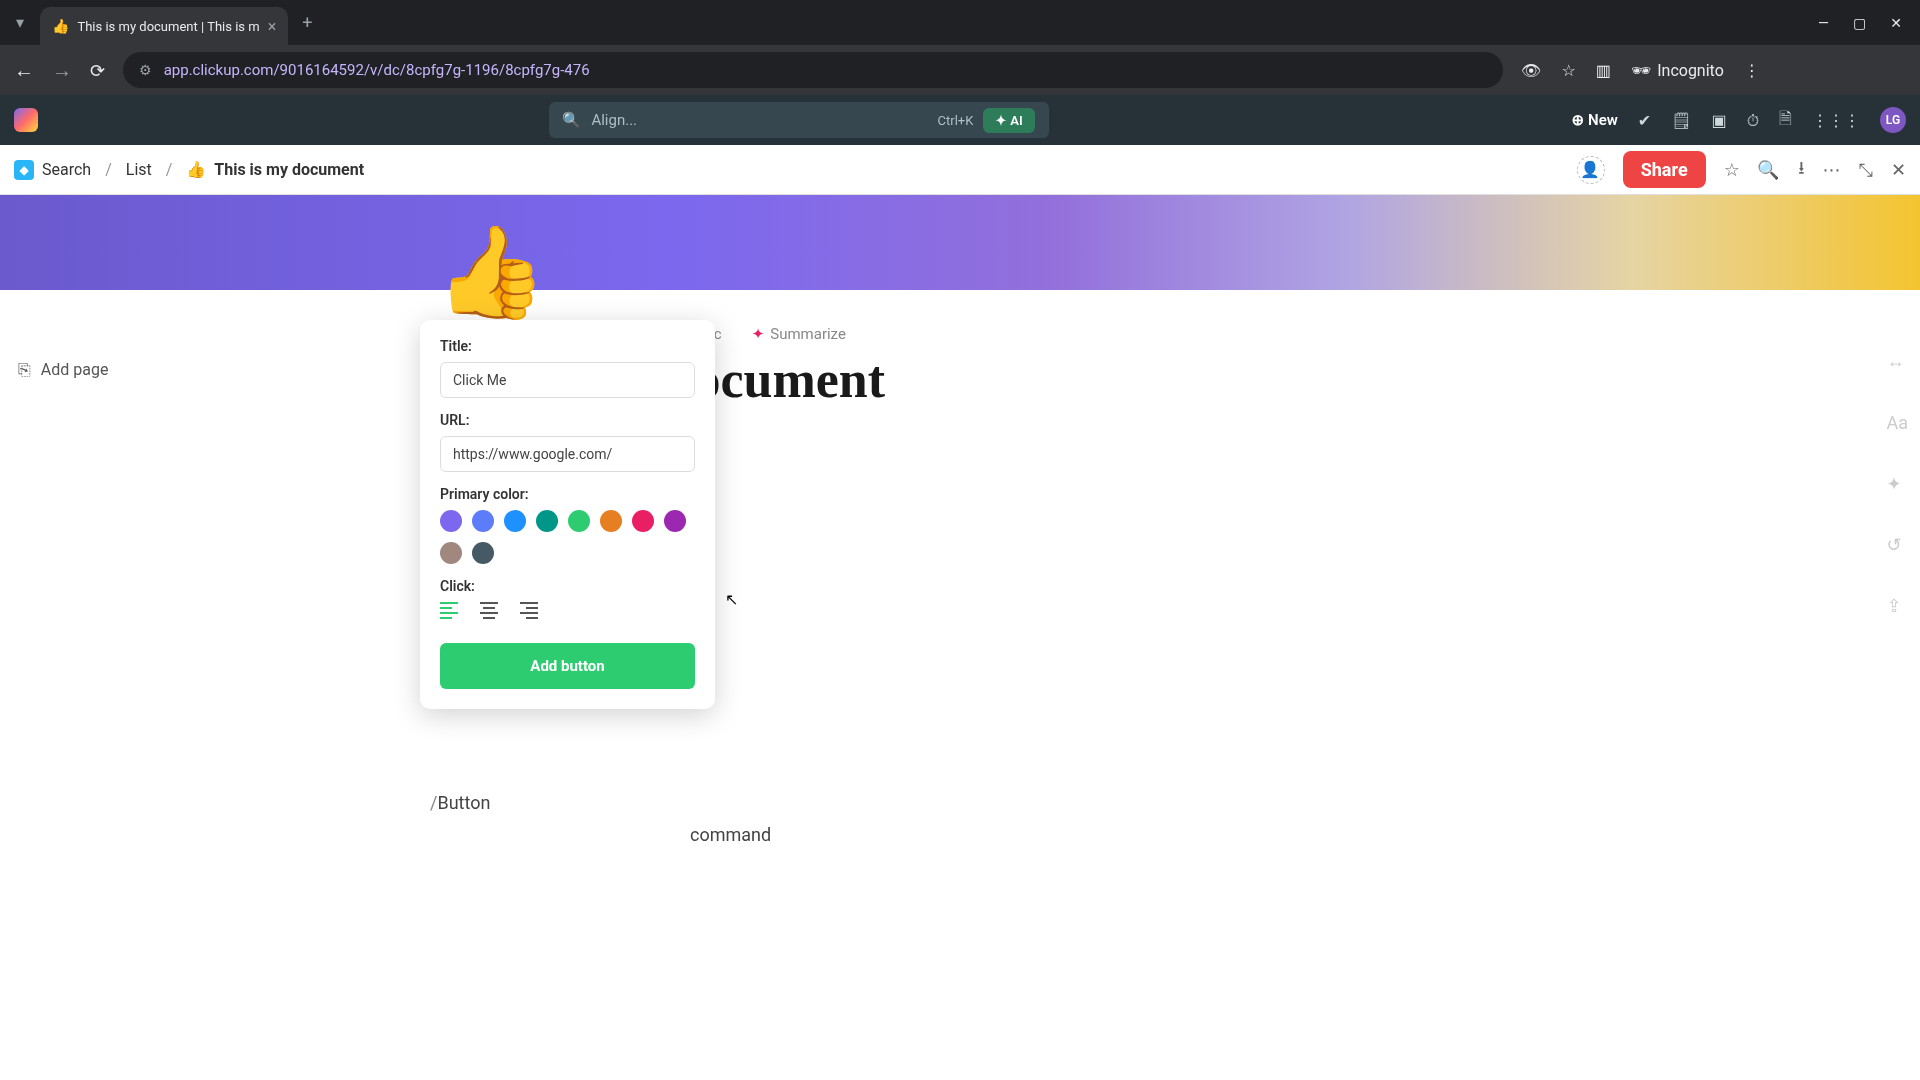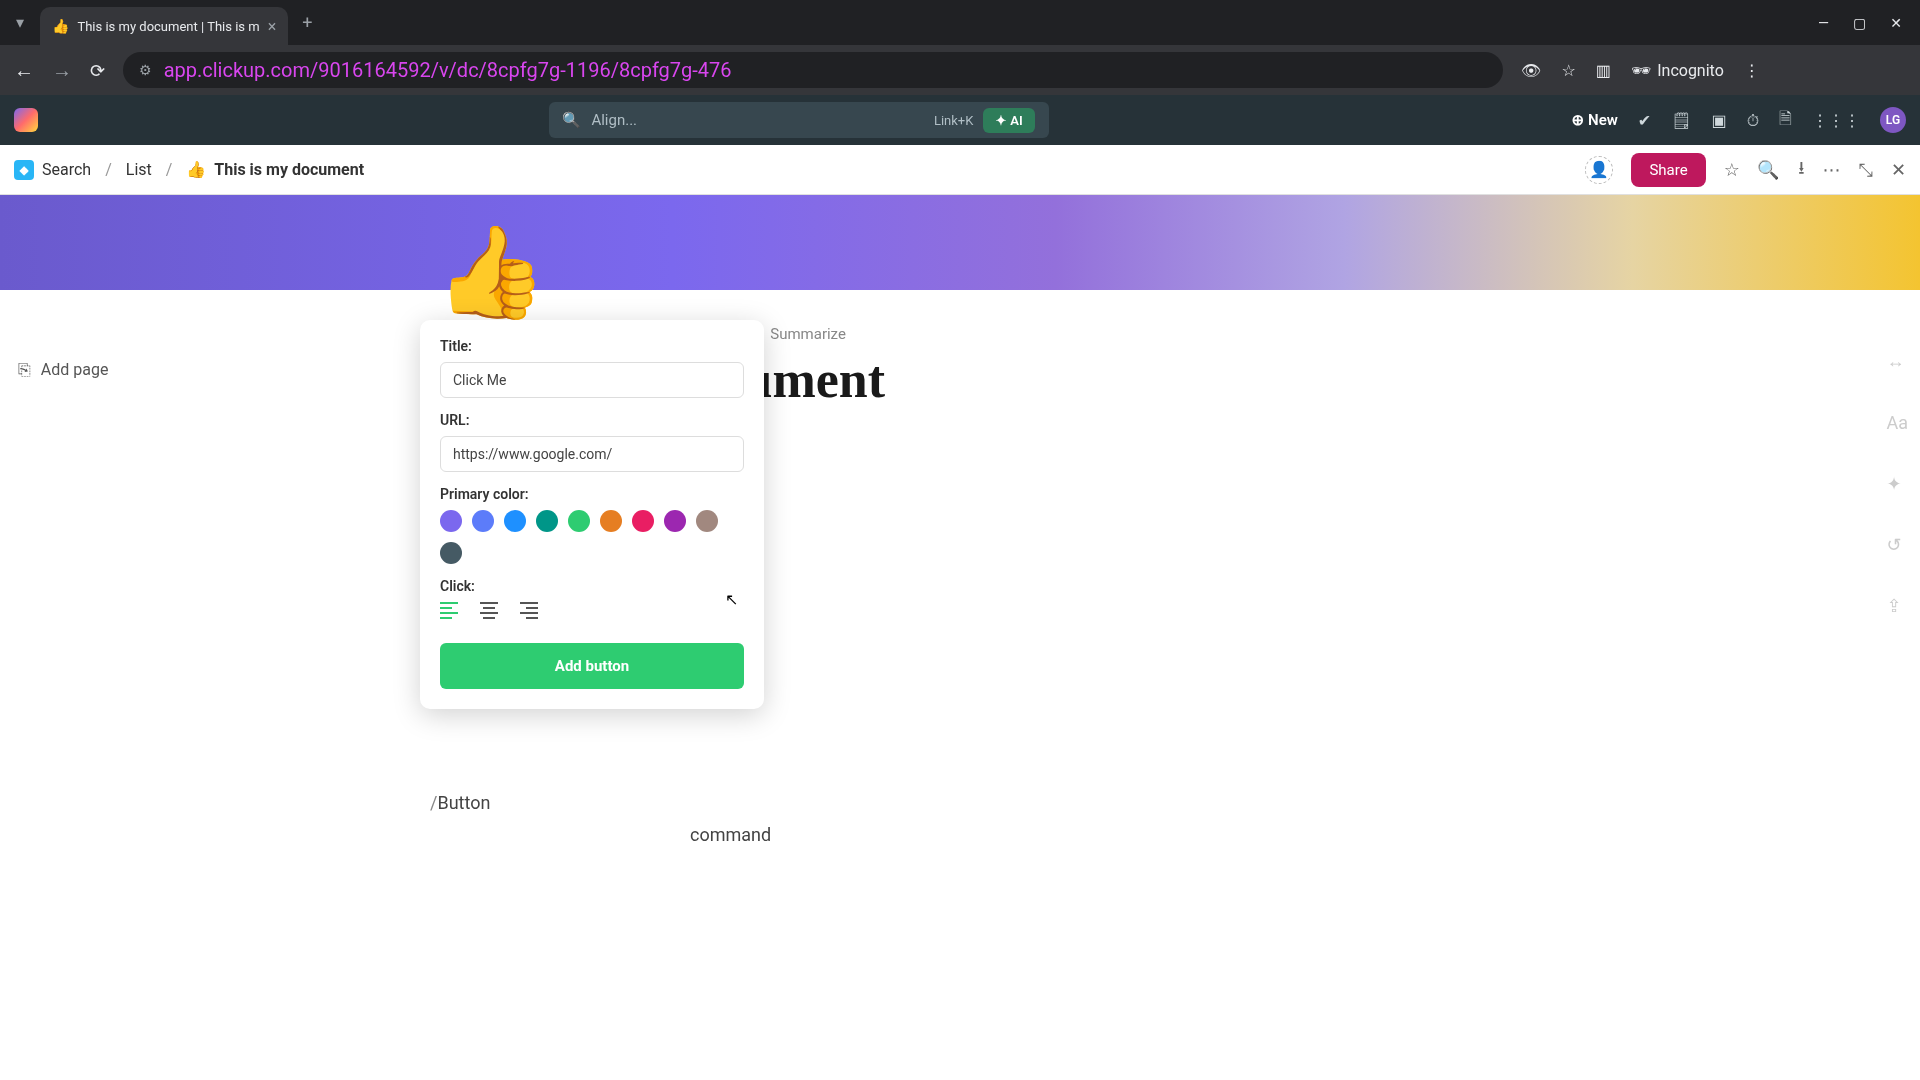--- a/index.html
+++ b/index.html
@@ -17,21 +17,21 @@
 .window-controls { margin-left: auto; display: flex; gap: 24px; padding-right: 18px; color: #e8eaed; }
 .window-controls span { cursor: pointer; font-size: 14px; }
 
 
 .toolbar { background: #35363a; height: 50px; display: flex; align-items: center; padding: 0 14px; gap: 18px; }
 .nav-arrow { color: #9aa0a6; font-size: 20px; cursor: pointer; }
 .nav-arrow.active { color: #e8eaed; }
 .reload { color: #e8eaed; font-size: 18px; cursor: pointer; }
 .url-bar { flex: 1; background: #202124; border-radius: 20px; height: 36px; display: flex; align-items: center; padding: 0 16px; gap: 12px; max-width: 1380px; }
 .site-icon { color: #9aa0a6; font-size: 14px; }
-.url-text { color: #d946ef; font-size: 20px; flex: 1; }
+.url-text { color: #c4b5fd; font-size: 15px; flex: 1; }
 .toolbar-right { display: flex; align-items: center; gap: 20px; color: #e8eaed; }
 .toolbar-right span { cursor: pointer; font-size: 16px; }
 .incognito { display: flex; align-items: center; gap: 6px; font-size: 14px; }
 
 
 .app-header { background: #263238; height: 50px; display: flex; align-items: center; padding: 0 14px; }
 .app-logo { width: 24px; height: 24px; border-radius: 6px; background: linear-gradient(135deg,#7b68ee,#ff6b6b,#ffd93d); }
 .search-bar { margin-left: auto; margin-right: auto; background: #37474f; border-radius: 6px; height: 36px; width: 500px; display: flex; align-items: center; padding: 0 14px; gap: 10px; color: #b0bec5; font-size: 15px; }
 .search-placeholder { flex: 1; }
 .search-kbd { font-size: 13px; }
@@ -42,21 +42,21 @@
 .avatar { width: 26px; height: 26px; border-radius: 50%; background: #7e57c2; color: #fff; display: flex; align-items: center; justify-content: center; font-size: 12px; font-weight: 600; }
 
 
 .crumb-bar { height: 50px; display: flex; align-items: center; padding: 0 14px; border-bottom: 1px solid #e0e0e0; background: #fff; }
 .crumb { display: flex; align-items: center; gap: 8px; font-size: 16px; color: #333; }
 .crumb .ws-icon { width: 20px; height: 20px; background: #29b6f6; border-radius: 4px; display: inline-flex; align-items: center; justify-content: center; color: #fff; font-size: 12px; }
 .crumb .sep { color: #999; margin: 0 6px; }
 .crumb .doc-emoji { font-size: 16px; }
 .crumb .doc-name { font-weight: 700; }
 .crumb-right { margin-left: auto; display: flex; align-items: center; gap: 18px; }
-.share-btn { background: #be185d; color: #fff; padding: 8px 18px; border-radius: 8px; font-weight: 400; font-size: 15px; cursor: pointer; }
+.share-btn { background: #ef4444; color: #fff; padding: 8px 18px; border-radius: 8px; font-weight: 700; font-size: 18px; cursor: pointer; }
 .crumb-right .ic { color: #666; font-size: 18px; cursor: pointer; }
 .owner-circle { width: 28px; height: 28px; border-radius: 50%; border: 1px dashed #bbb; display: flex; align-items: center; justify-content: center; color: #bbb; }
 
 
 .cover { height: 95px; background: linear-gradient(90deg, #6a5acd 0%, #7b68ee 35%, #9370db 55%, #b0a4e3 70%, #e6d4a3 85%, #f4c430 100%); position: relative; }
 
 
 .main { display: flex; height: calc(1080px - 45px - 50px - 50px - 50px - 95px); position: relative; }
 .sidebar { width: 280px; padding: 70px 18px 0; }
 .add-page { display: flex; align-items: center; gap: 10px; color: #555; font-size: 16px; cursor: pointer; }
@@ -75,21 +75,21 @@
 .meta-row { margin-top: 30px; display: flex; align-items: center; gap: 10px; color: #555; font-size: 15px; }
 
 .body-text { margin-top: 330px; color: #444; font-size: 18px; line-height: 1.8; }
 .body-text .slash { color: #888; }
 
 
 .right-rail { position: absolute; right: 12px; top: 60px; display: flex; flex-direction: column; gap: 40px; color: #ccc; font-size: 18px; }
 .right-rail span { cursor: pointer; }
 
 
-.popup { position: absolute; top: 30px; left: 140px; width: 344px; background: #fff; border-radius: 10px; box-shadow: 0 6px 28px rgba(0,0,0,0.18); padding: 18px 20px 20px; z-index: 20; }
+.popup { position: absolute; top: 30px; left: 140px; width: 295px; background: #fff; border-radius: 10px; box-shadow: 0 6px 28px rgba(0,0,0,0.18); padding: 18px 20px 20px; z-index: 20; }
 .popup .lbl { font-size: 14px; color: #333; font-weight: 600; margin-bottom: 8px; margin-top: 14px; }
 .popup .lbl:first-child { margin-top: 0; }
 .popup input[type=text] { width: 100%; border: 1px solid #ddd; border-radius: 6px; padding: 9px 12px; font-size: 14px; color: #444; }
 .swatches { display: flex; flex-wrap: wrap; gap: 10px; margin-top: 4px; }
 .swatch { width: 22px; height: 22px; border-radius: 50%; cursor: pointer; }
 .aligns { display: flex; gap: 22px; margin-top: 6px; }
 .align-btn { cursor: pointer; display: flex; flex-direction: column; gap: 3px; }
 .align-btn span { display: block; height: 2px; background: #555; }
 .align-btn.selected span { background: #2ecc71; }
 .align-left span:nth-child(1){width:18px} .align-left span:nth-child(2){width:12px} .align-left span:nth-child(3){width:18px} .align-left span:nth-child(4){width:12px}
@@ -140,21 +140,21 @@
     </span>
     <span>⋮</span>
   </div>
 </div>
 
 <div class="app-header">
   <div class="app-logo"></div>
   <div class="search-bar">
     <span>🔍</span>
     <span class="search-placeholder">Align...</span>
-    <span class="search-kbd">Link+K</span>
+    <span class="search-kbd">Ctrl+K</span>
     <span class="ai-pill">
       <span>✦</span>
       <span>AI</span>
     </span>
   </div>
   <div class="app-actions">
     <span class="new-btn">
       <span>⊕</span>
       <span>New</span>
     </span>

